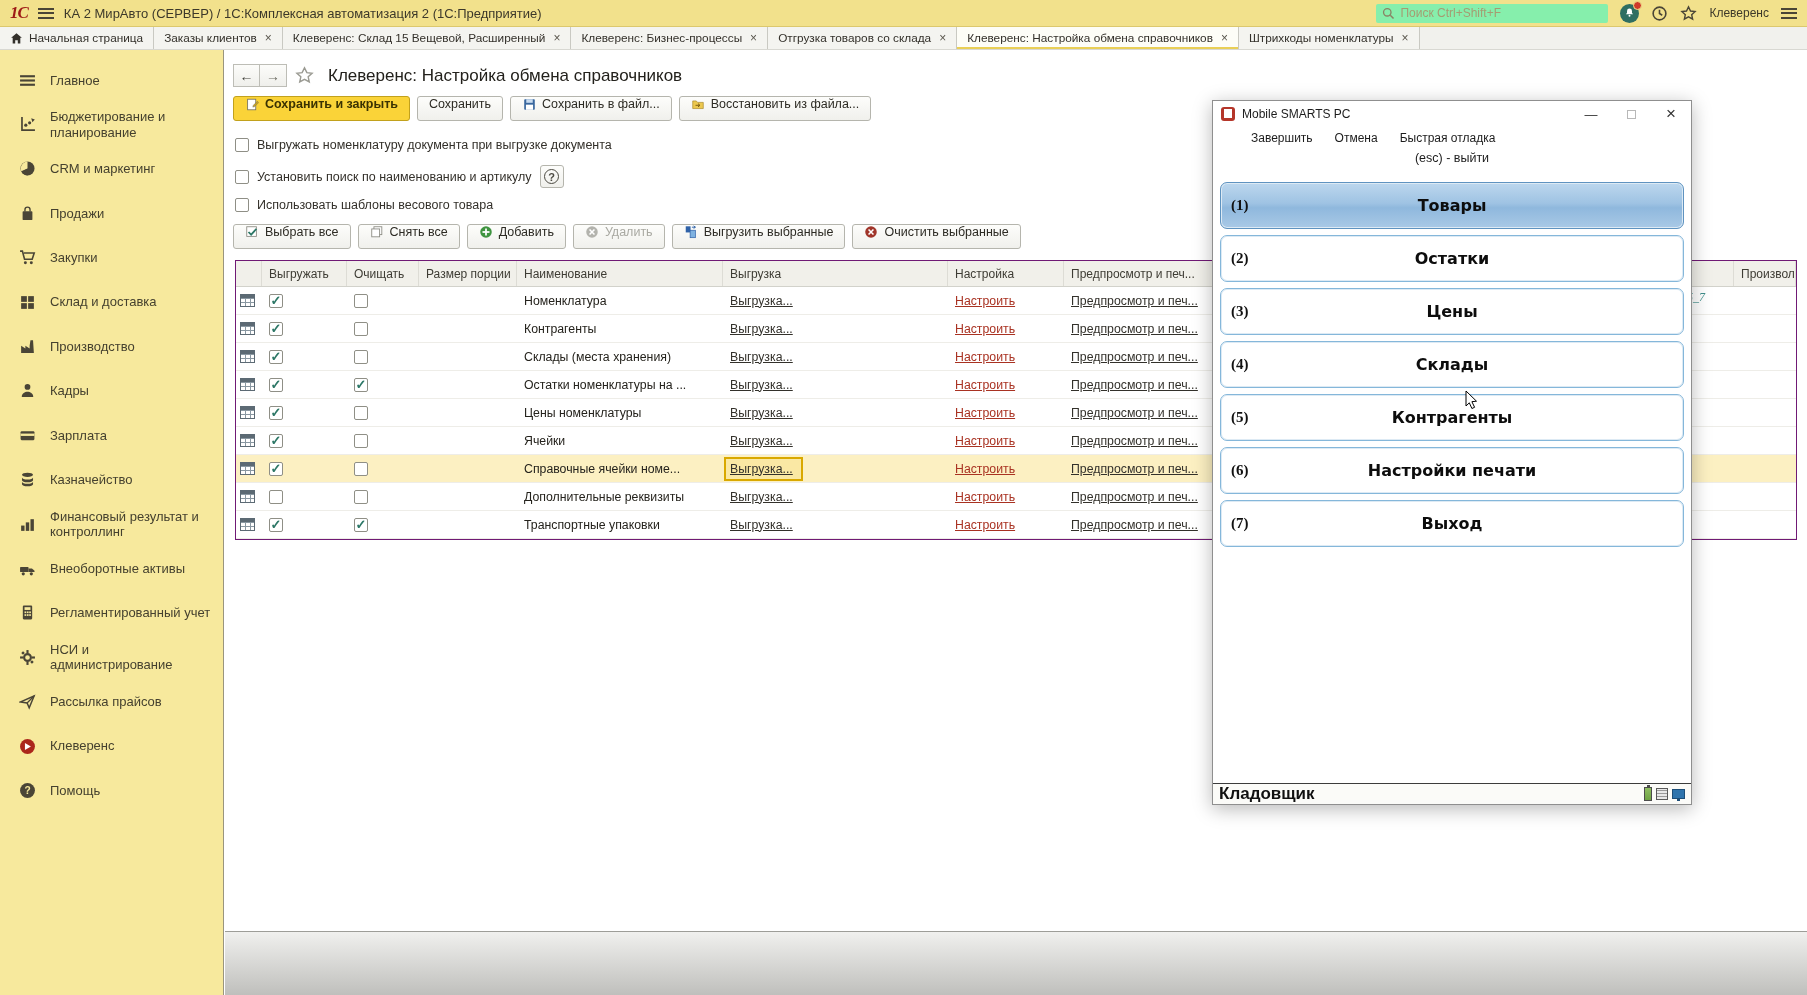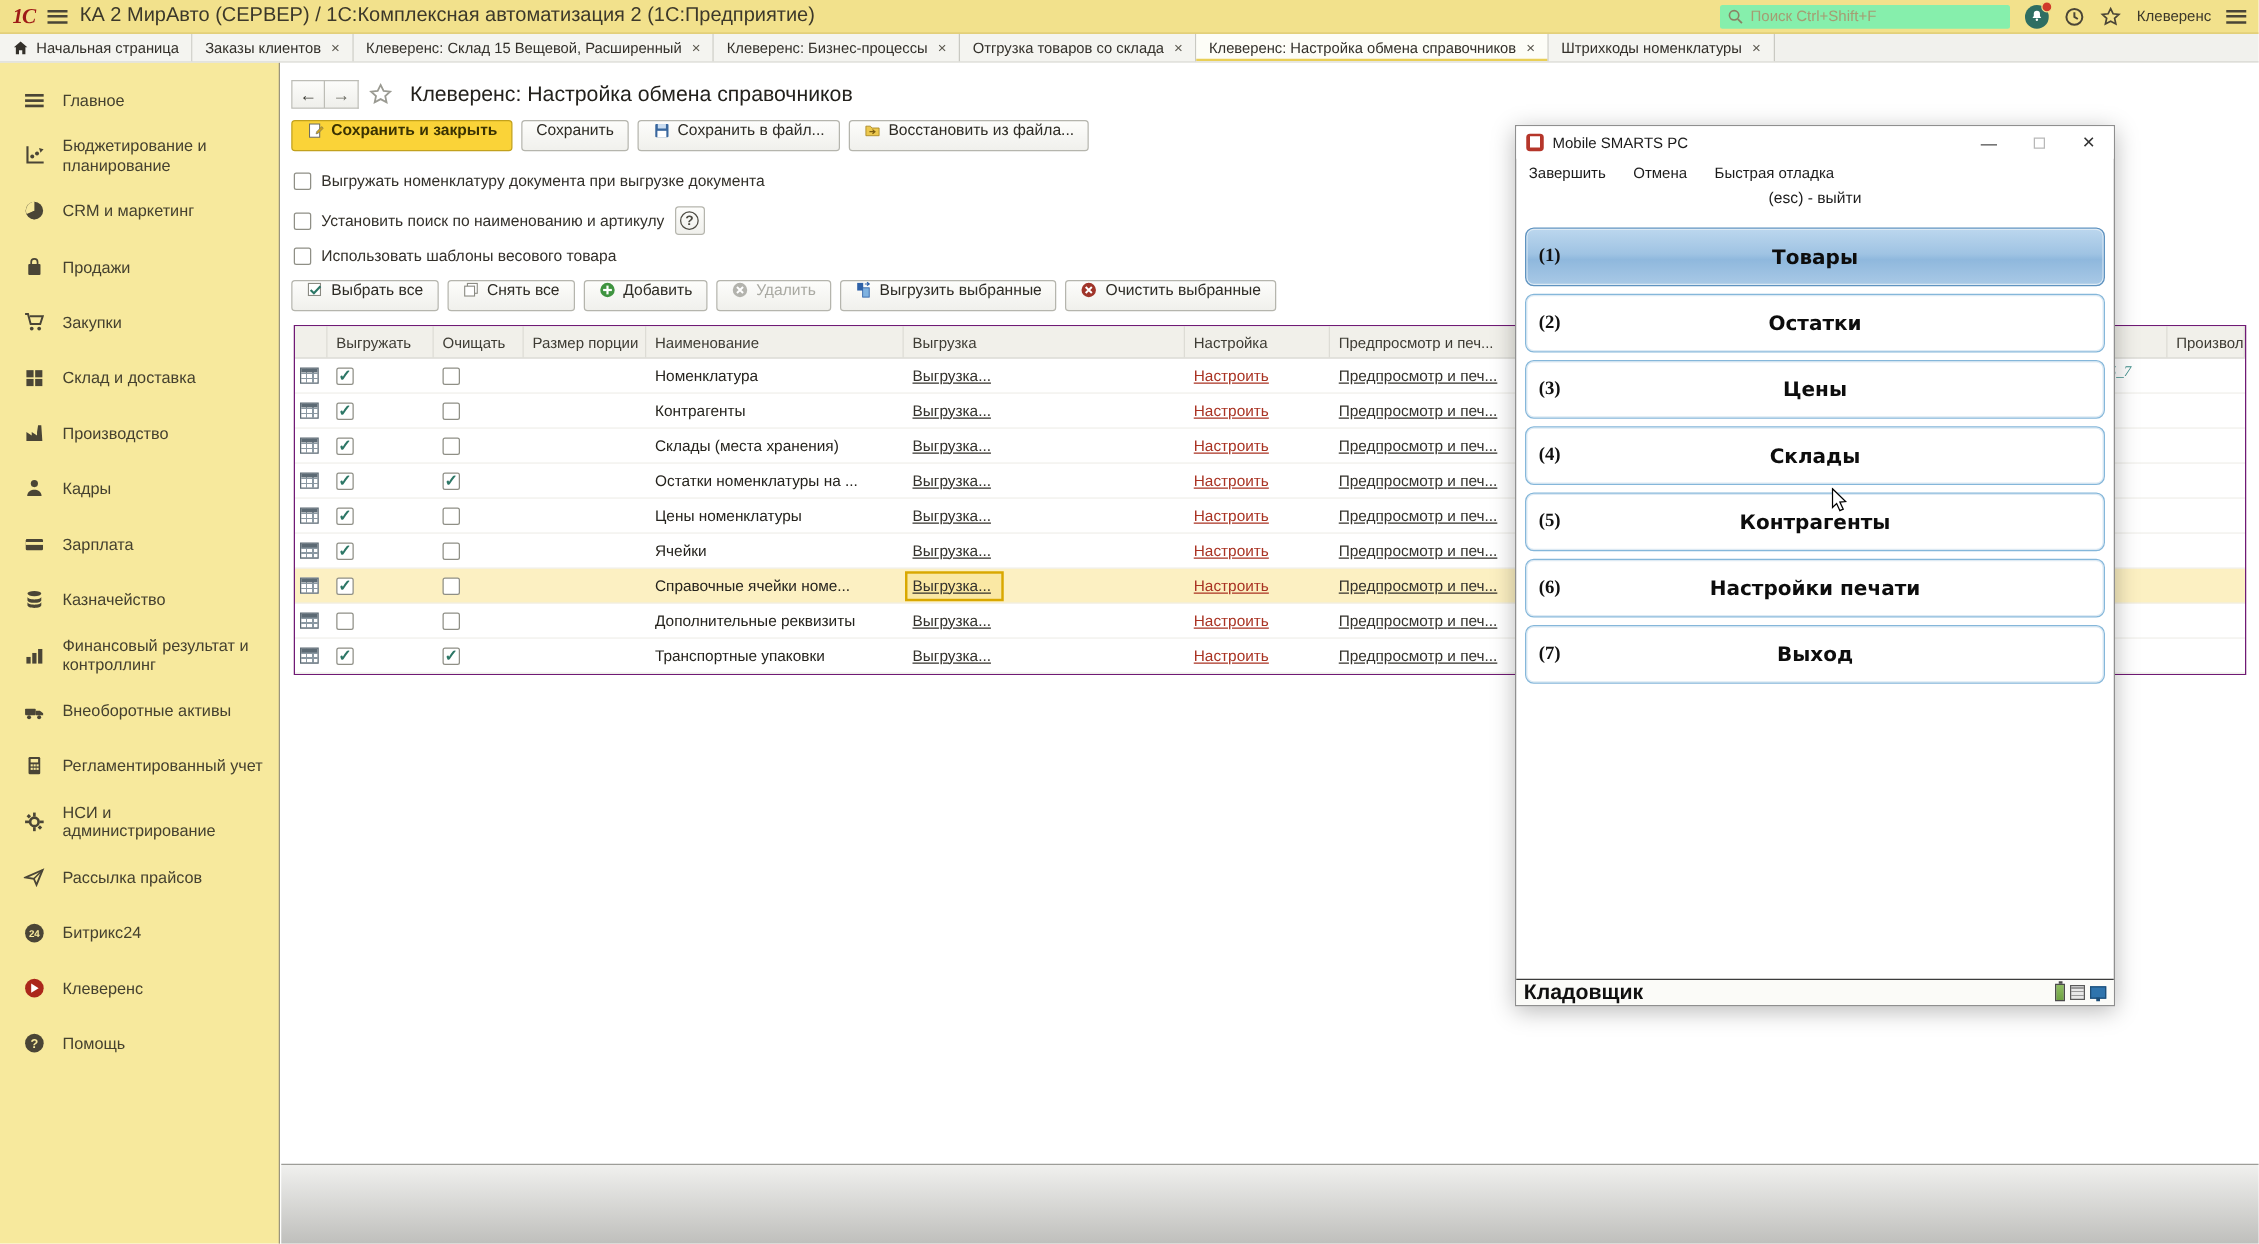--- a/index.html
+++ b/index.html
@@ -3,21 +3,21 @@
 <meta charset="utf-8">
 <style>
   * { margin:0; padding:0; box-sizing:border-box; }
   html,body { width:1807px; height:995px; overflow:hidden; font-family:"Liberation Sans",sans-serif; background:#fff; position:relative; }
 
   
   .topbar { position:absolute; left:0; top:0; width:1807px; height:27px; background:#f2e18c; display:flex; align-items:center; padding:0 10px; gap:10px; border-bottom:1px solid #dcc86e; z-index:30; }
   .logo1c { font-family:"Liberation Serif",serif; font-weight:bold; font-style:italic; color:#9e1b17; font-size:17px; letter-spacing:-1px; }
   .hamb { width:16px; height:11px; display:flex; flex-direction:column; justify-content:space-between; cursor:pointer; }
   .hamb i { display:block; height:2px; background:#4a4536; }
-  .apptitle { font-size:16px; color:#3c382a; white-space:nowrap; }
+  .apptitle { font-size:13px; color:#3c382a; white-space:nowrap; }
   .tb-right { margin-left:auto; display:flex; align-items:center; gap:12px; }
   .searchbox { width:232px; height:19px; background:#86efac; border-radius:2px; display:flex; align-items:center; gap:5px; padding:0 6px; }
   .searchbox svg { flex:none; }
   .searchbox input { border:none; background:transparent; outline:none; font-size:12px; color:#6e6850; width:100%; font-family:"Liberation Sans",sans-serif; }
   .searchbox input::placeholder { color:#a59c72; }
   .bellwrap { position:relative; width:19px; height:19px; }
   .bellcirc { width:19px; height:19px; border-radius:50%; background:#2e6e62; display:flex; align-items:center; justify-content:center; }
   .bellbadge { position:absolute; right:-3px; top:-3px; width:9px; height:9px; border-radius:50%; background:#d03a2a; border:1px solid #f2e18c; }
   .tb-user { font-size:12px; color:#3c382a; }
 
@@ -75,21 +75,21 @@
   .botband { position:absolute; left:0; bottom:0; width:1582px; height:64px; background:linear-gradient(#f0f0ee,#bfbfbc); border-top:1px solid #9d9d98; }
 
   
   .msw { position:absolute; left:1212px; top:100px; width:480px; height:705px; background:#fff; border:1px solid #8f8f8f; box-shadow:0 4px 18px rgba(0,0,0,.28); z-index:40; }
   .msw-title { height:26px; display:flex; align-items:center; padding:0 0 0 8px; gap:7px; background:#fff; }
   .msw-title .t { font-size:12px; color:#1c1c1c; }
   .msw-ctrls { margin-left:auto; display:flex; height:100%; }
   .msw-ctrl { width:40px; height:100%; display:flex; align-items:center; justify-content:center; font-size:13px; color:#333; cursor:pointer; }
   .maxbox { width:9px; height:9px; border:1px solid #b8b8b8; }
   .msw-ctrl.close { font-size:17px; }
-  .msw-menu { height:21px; display:flex; gap:22px; padding:0 10px; align-items:center; }
+  .msw-menu { height:21px; display:flex; gap:22px; padding:0 10px; align-items:center;margin-left:28px; }
   .msw-menu span { font-size:12px; color:#1c1c1c; cursor:pointer; }
   .msw-esc { height:22px; text-align:center; font-size:12.5px; color:#1c1c1c; padding-top:3px; }
   .msw-list { padding:12px 7px 0 7px; }
   .mbtn { position:relative; height:47px; margin-bottom:6px; border:1px solid #85b7da; border-radius:7px; background:#fff; box-shadow:0 0 0 1px #ddeaf4 inset; display:flex; align-items:center; justify-content:center; cursor:pointer; }
   .mbtn.sel { background:linear-gradient(180deg,#bcd7ee 0%,#9fc3e3 45%,#8fb8dd 55%,#a9c9e6 100%); border-color:#5f93c0; }
   .mbtn .num { position:absolute; left:10px; font-family:"Liberation Serif",serif; font-weight:bold; font-size:15px; color:#111; }
   .mbtn .lab { font-family:"DejaVu Sans","Liberation Sans",sans-serif; font-weight:bold; font-size:16px; color:#0d0d0d; }
   .msw-status { position:absolute; left:0; bottom:0; width:100%; height:21px; border-top:1px solid #3c3c3c; background:#fbfbf8; display:flex; align-items:center; padding:0 6px; }
   .msw-status .u { font-size:17px; font-weight:bold; color:#111; }
   .st-icons { margin-left:auto; display:flex; gap:4px; align-items:center; }
@@ -327,29 +327,20 @@
       <span class="sblabel">НСИ и администрирование</span>
     </div>
   <div class="sbitem">
       <span class="sbicon">
         <svg viewBox="0 0 16 16">
           <path d="M1.5 8.4L14.2 2.8 9.6 14l-2-4.6z" fill="none" stroke="#4a4536" stroke-width="1.4"></path>
           <path d="M7.6 9.4l6.6-6.6" fill="none" stroke="#4a4536" stroke-width="1.2"></path>
         </svg>
       </span>
       <span class="sblabel">Рассылка прайсов</span>
-    </div>
-  <div class="sbitem">
-      <span class="sbicon">
-        <svg viewBox="0 0 16 16">
-          <circle cx="8" cy="8" r="7"></circle>
-          <text x="8" y="10.8" font-size="7.4" font-weight="bold" text-anchor="middle" fill="#f7e99d" font-family="Liberation Sans,sans-serif">24</text>
-        </svg>
-      </span>
-      <span class="sblabel">Битрикс24</span>
     </div>
   <div class="sbitem">
       <span class="sbicon">
         <svg viewBox="0 0 16 16">
           <circle cx="8" cy="8" r="7" fill="#ab271b"></circle>
           <path d="M5.6 4.6l5.6 3.4-5.6 3.4z" fill="#fff"></path>
         </svg>
       </span>
       <span class="sblabel">Клеверенс</span>
     </div>

